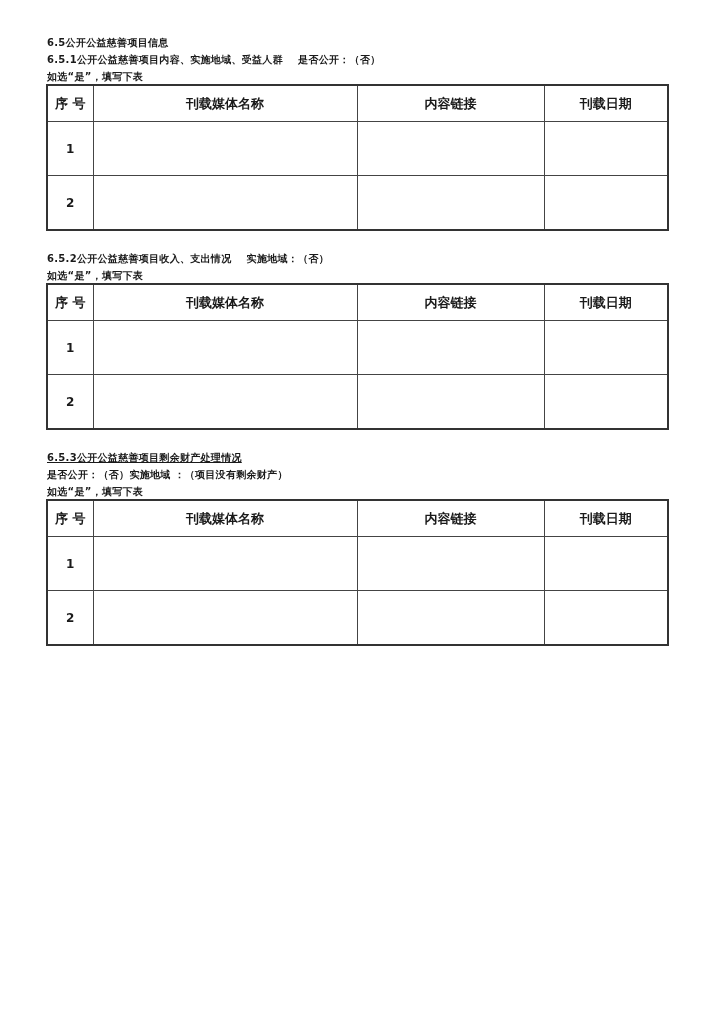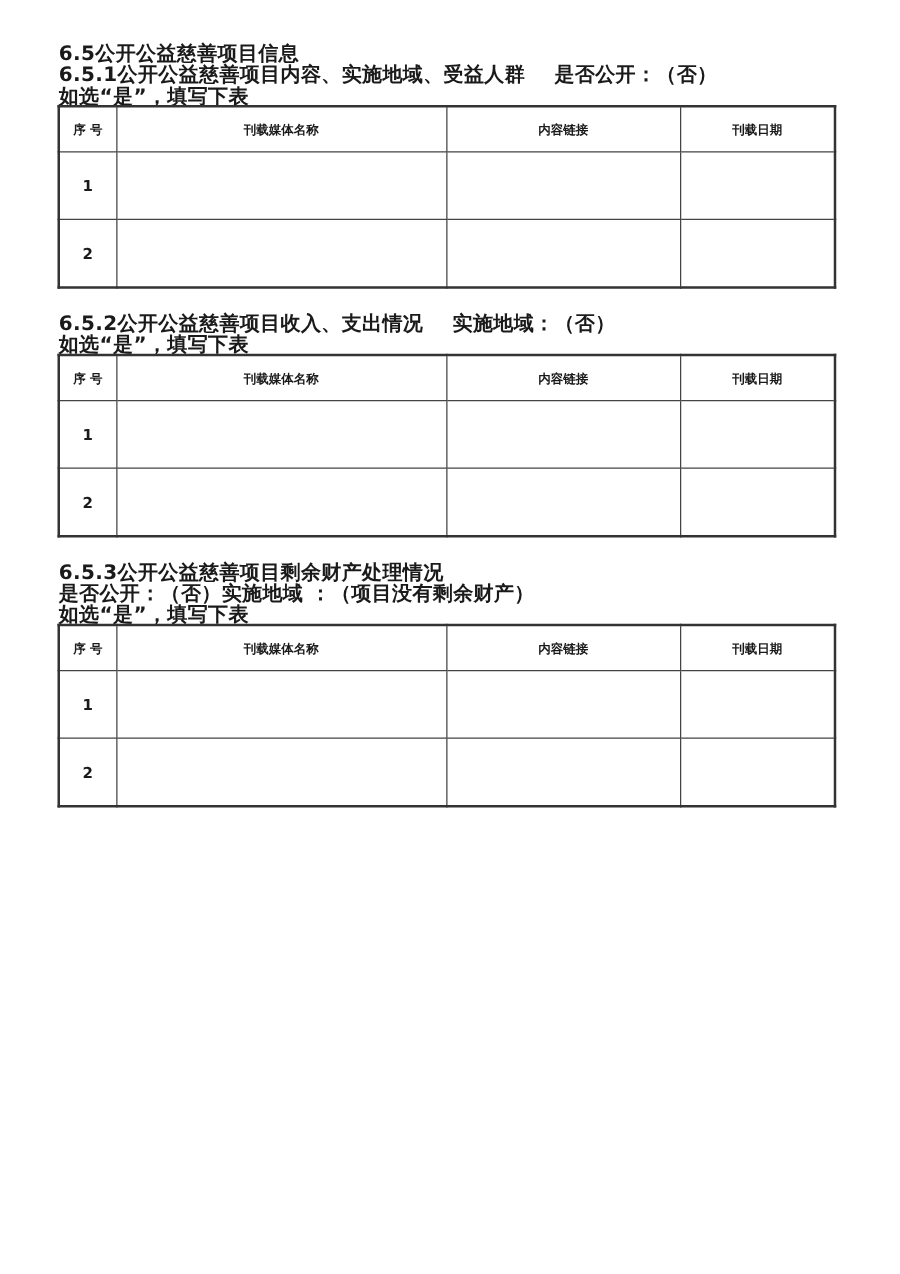--- a/index.html
+++ b/index.html
@@ -3,31 +3,31 @@
   <meta charset="utf-8">
   <style>
     html, body { margin: 0; padding: 0; background: #ffffff; }
     body {
       width: 720px; height: 1019px; position: relative; overflow: hidden;
       font-family: "DejaVu Sans", "Liberation Sans", sans-serif;
       color: #1a1a1a;
     }
     .line {
       position: absolute; left: 47px;
-      font-size: 16px; font-weight: bold; line-height: 16px;
+      font-size: 10px; font-weight: bold; line-height: 16px;
       white-space: pre; letter-spacing: 0.3px;
     }
     table.media {
       position: absolute; left: 46px; width: 621px;
       border-collapse: collapse; table-layout: fixed;
       border: 2px solid #333;
     }
     table.media th, table.media td {
       border: 1px solid #444; padding: 0; text-align: center;
-      font-size: 10px;
+      font-size: 13px;
     }
     table.media th { height: 35px; font-weight: bold; }
     table.media td { height: 53px; }
     table.media td.num { font-weight: bold; font-size: 12px; }
     col.c0 { width: 46px; } col.c1 { width: 264px; } col.c2 { width: 187px; } col.c3 { width: 124px; }
   </style>
 </head>
 <body>
 
 <div class="line" style="top:35px;">6.5公开公益慈善项目信息</div>
@@ -87,21 +87,21 @@
   </tr>
   <tr>
     <td class="num">2</td>
     <td></td>
     <td></td>
     <td></td>
   </tr>
 </tbody>
   </table>
 
-<div class="line" style="top:450px;">6.5.3公开公益慈善项目剩余财产处理情况</div>
+<div class="line" style="top:450px;text-decoration:underline;">6.5.3公开公益慈善项目剩余财产处理情况</div>
 <div class="line" style="top:467px;">是否公开：（否）实施地域 ：（项目没有剩余财产）</div>
 <div class="line" style="top:484px;">如选“是”，填写下表</div>
 <table class="media" style="top:499px;">
   <colgroup>
       <col class="c0">
       <col class="c1">
       <col class="c2">
       <col class="c3">
     </colgroup>
   <tbody>

